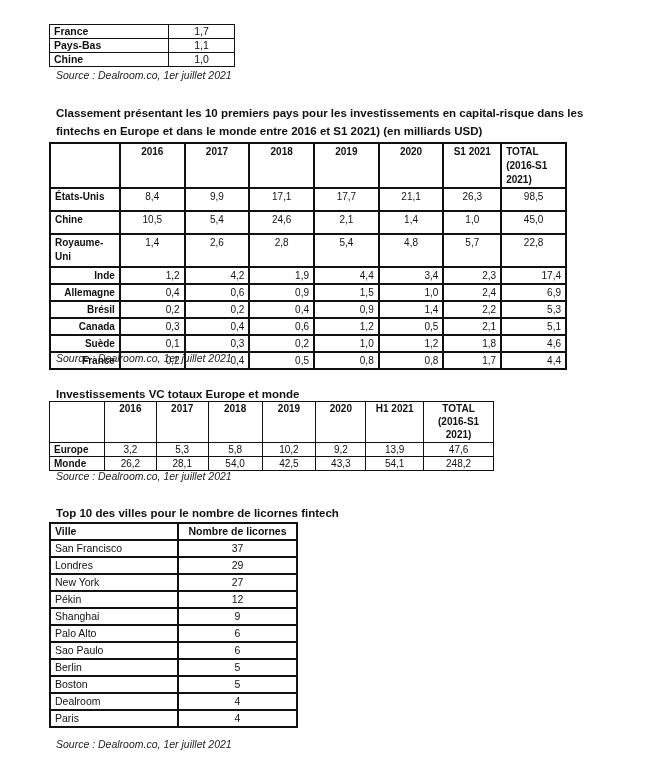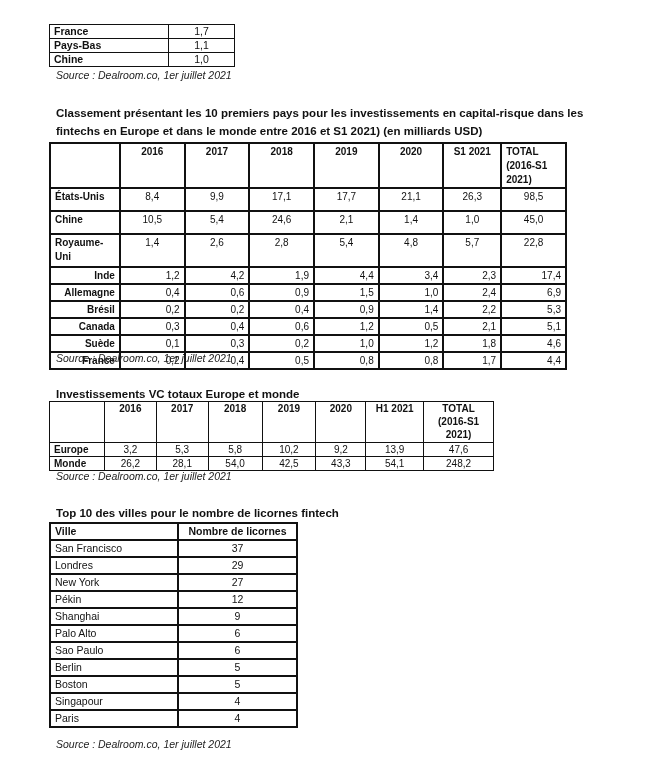--- a/index.html
+++ b/index.html
@@ -265,21 +265,21 @@
       </tr>
       <tr>
         <td>Berlin</td>
         <td class="c">5</td>
       </tr>
       <tr>
         <td>Boston</td>
         <td class="c">5</td>
       </tr>
       <tr>
-        <td>Singapour</td>
+        <td>Dealroom</td>
         <td class="c">4</td>
       </tr>
       <tr>
         <td>Paris</td>
         <td class="c">4</td>
       </tr>
     </tbody>
 </table>
 <div class="abs src" style="left:56px; top:738px;">Source : Dealroom.co, 1er juillet 2021</div>
 

